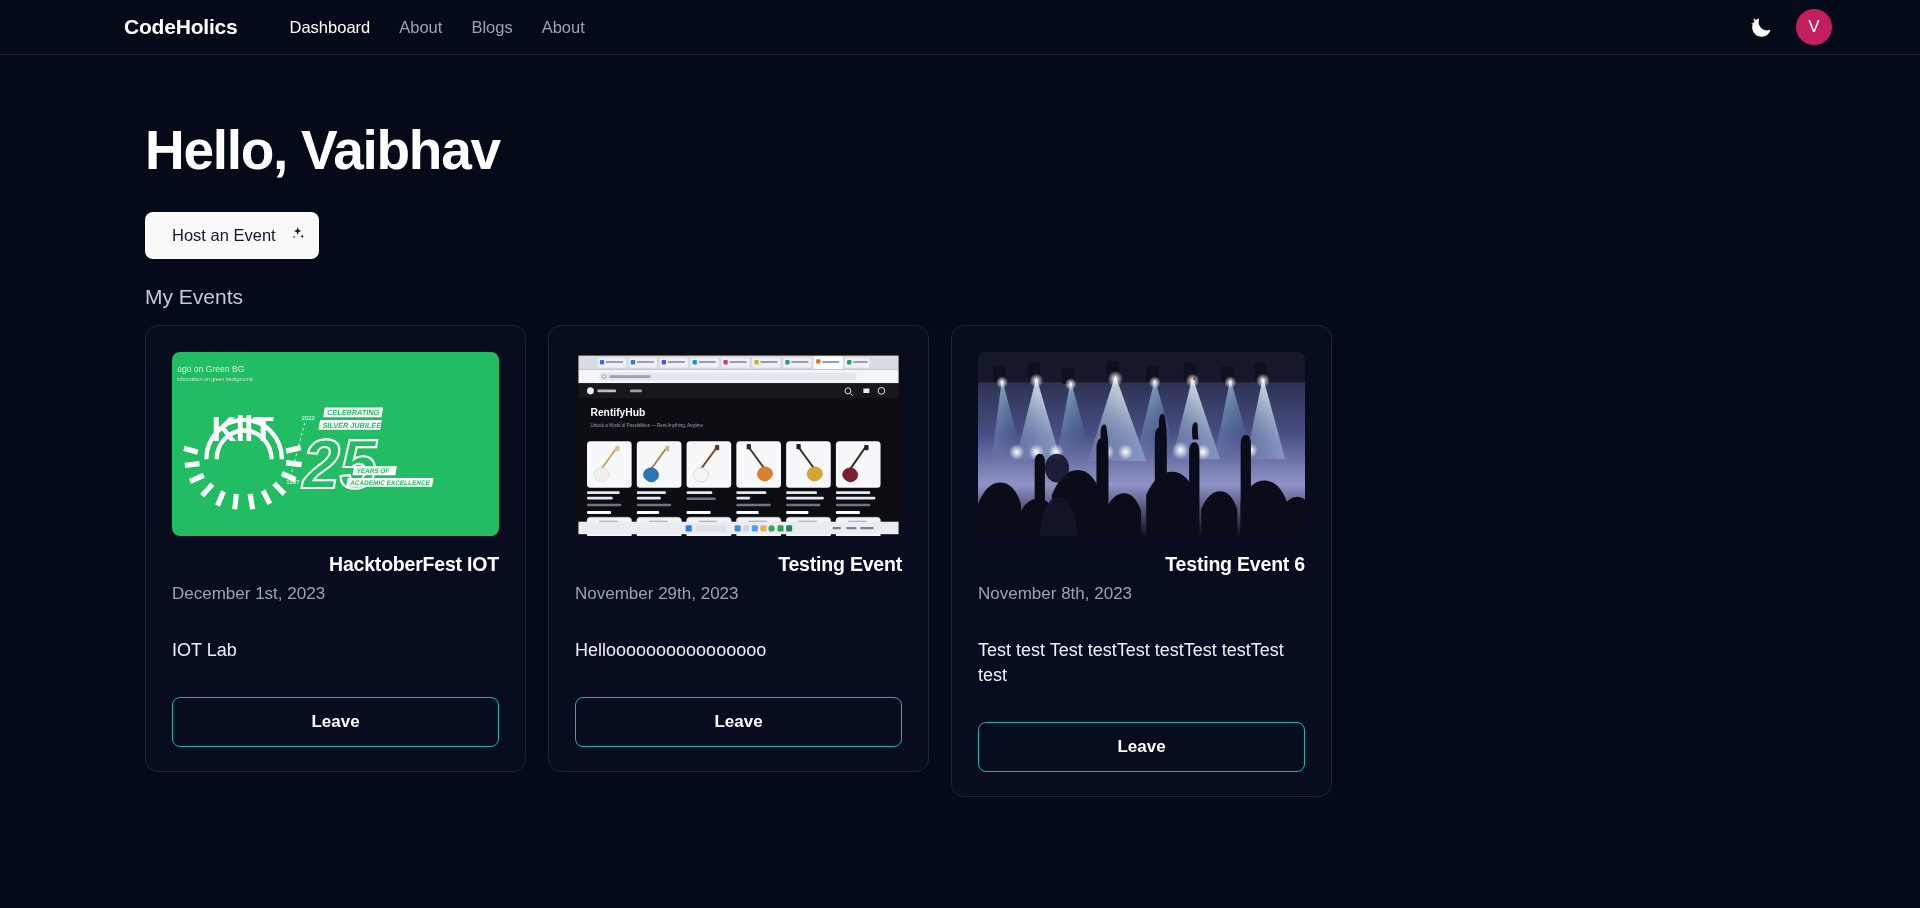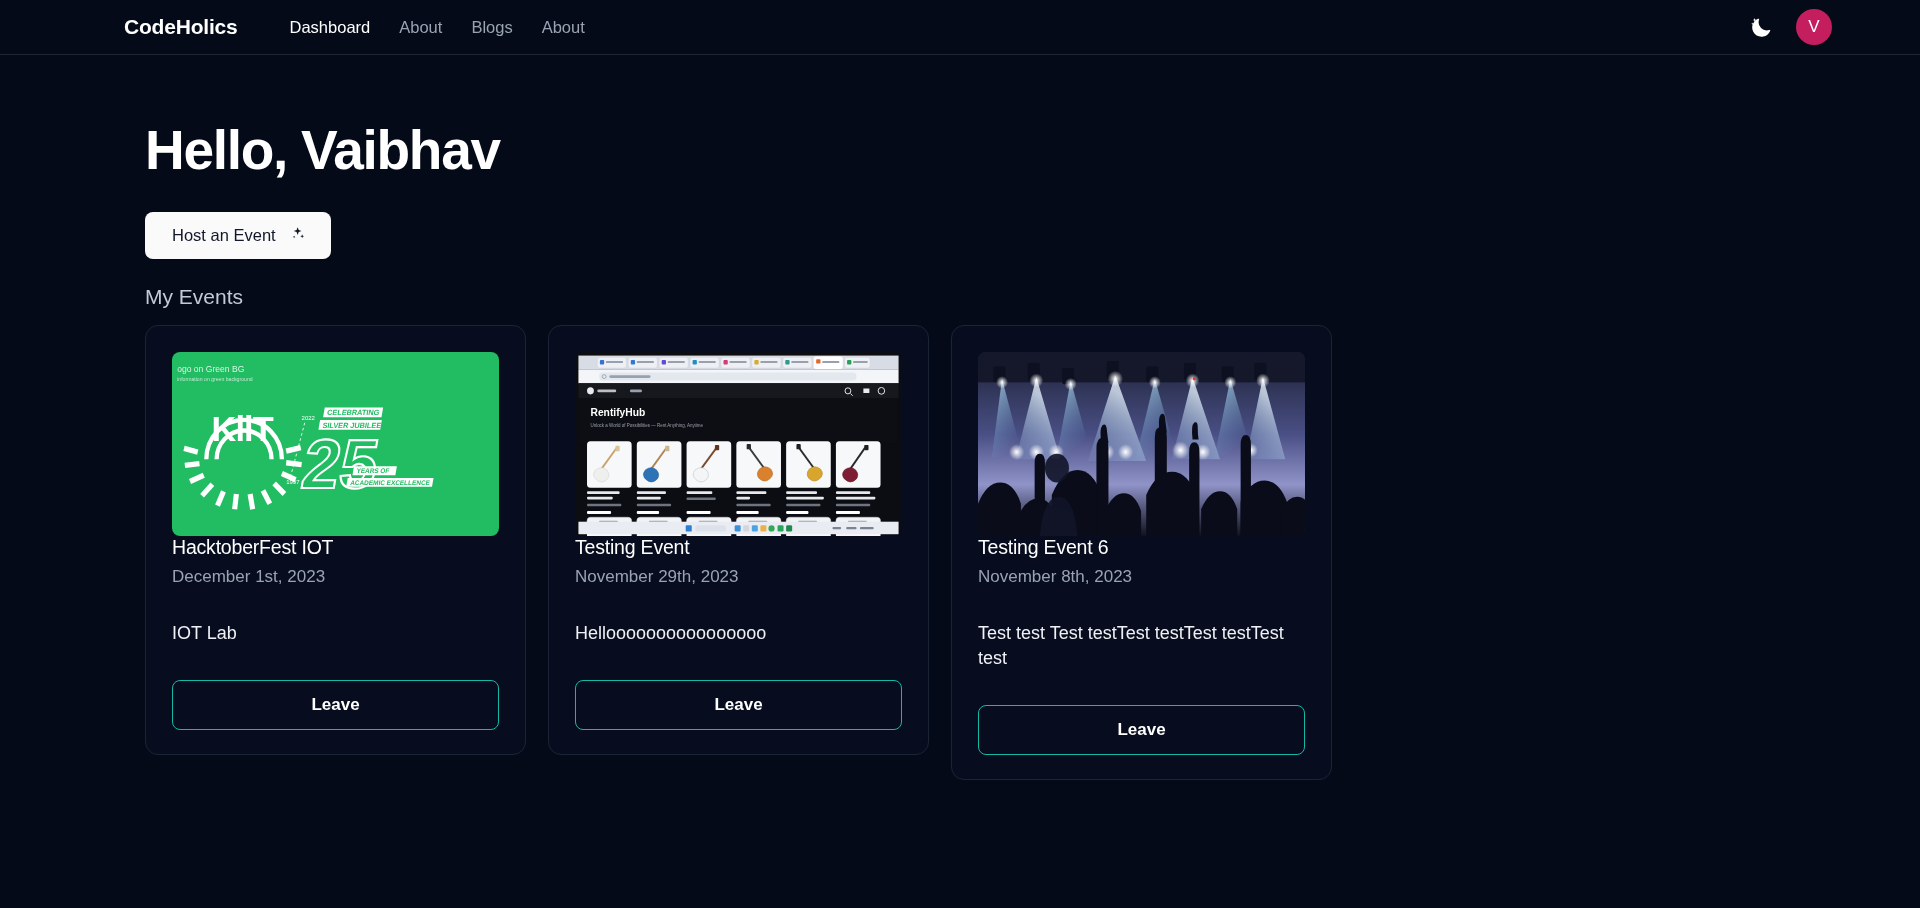--- a/index.html
+++ b/index.html
@@ -83,21 +83,21 @@
   }
   .host-btn {
     margin-top: 30px;
     display: inline-flex;
     align-items: center;
     gap: 13px;
     background: #fafafa;
     color: #12182b;
     border: none;
     border-radius: 8px;
-    padding: 13px 25px 13px 27px;
+    padding: 13px 13px 13px 27px;
     font-size: 16.5px;
     font-family: "Liberation Sans", sans-serif;
     cursor: pointer;
   }
   .section-title {
     margin-top: 26px;
     font-size: 21px;
     color: #c3cad6;
     font-weight: 400;
   }
@@ -119,24 +119,26 @@
   .thumb {
     width: 100%;
     height: 184px;
     border-radius: 8px;
     overflow: hidden;
     position: relative;
     background: #0b1020;
   }
   .thumb svg { display: block; width: 100%; height: 100%; }
   .card-title {
+    margin-top: 17px;
     font-size: 19.5px;
-    font-weight: 400;
+    font-weight: 700;
     color: #ffffff;
     letter-spacing: -0.2px;
+    text-align: right;
   }
   .card-date {
     margin-top: 8px;
     font-size: 17px;
     color: #9aa3b2;
   }
   .card-desc {
     margin-top: 34px;
     font-size: 18px;
     color: #eef1f6;

